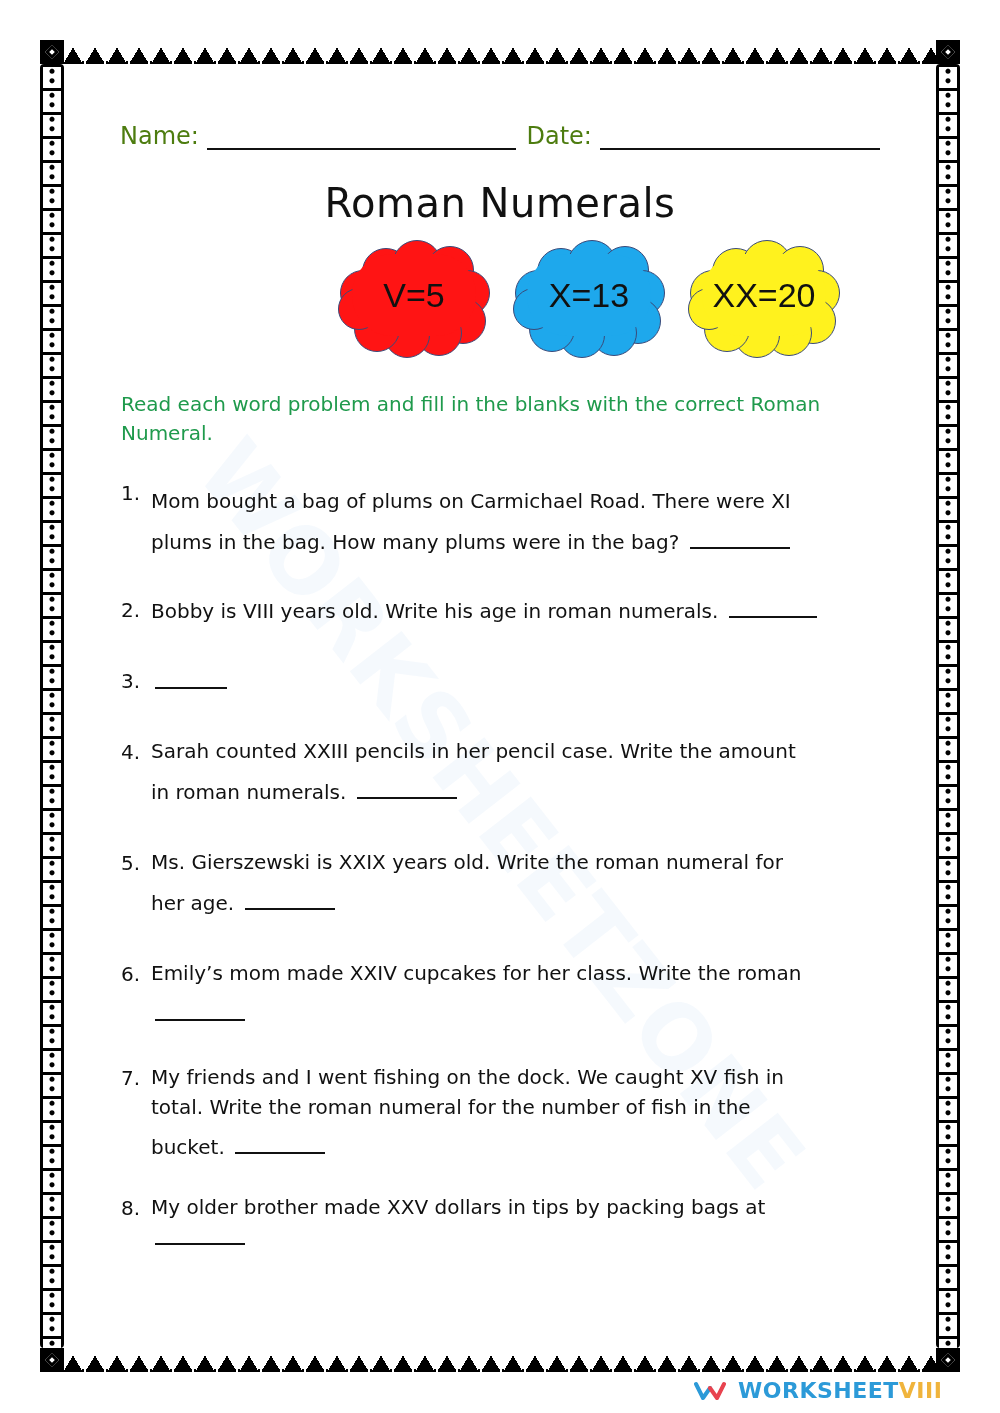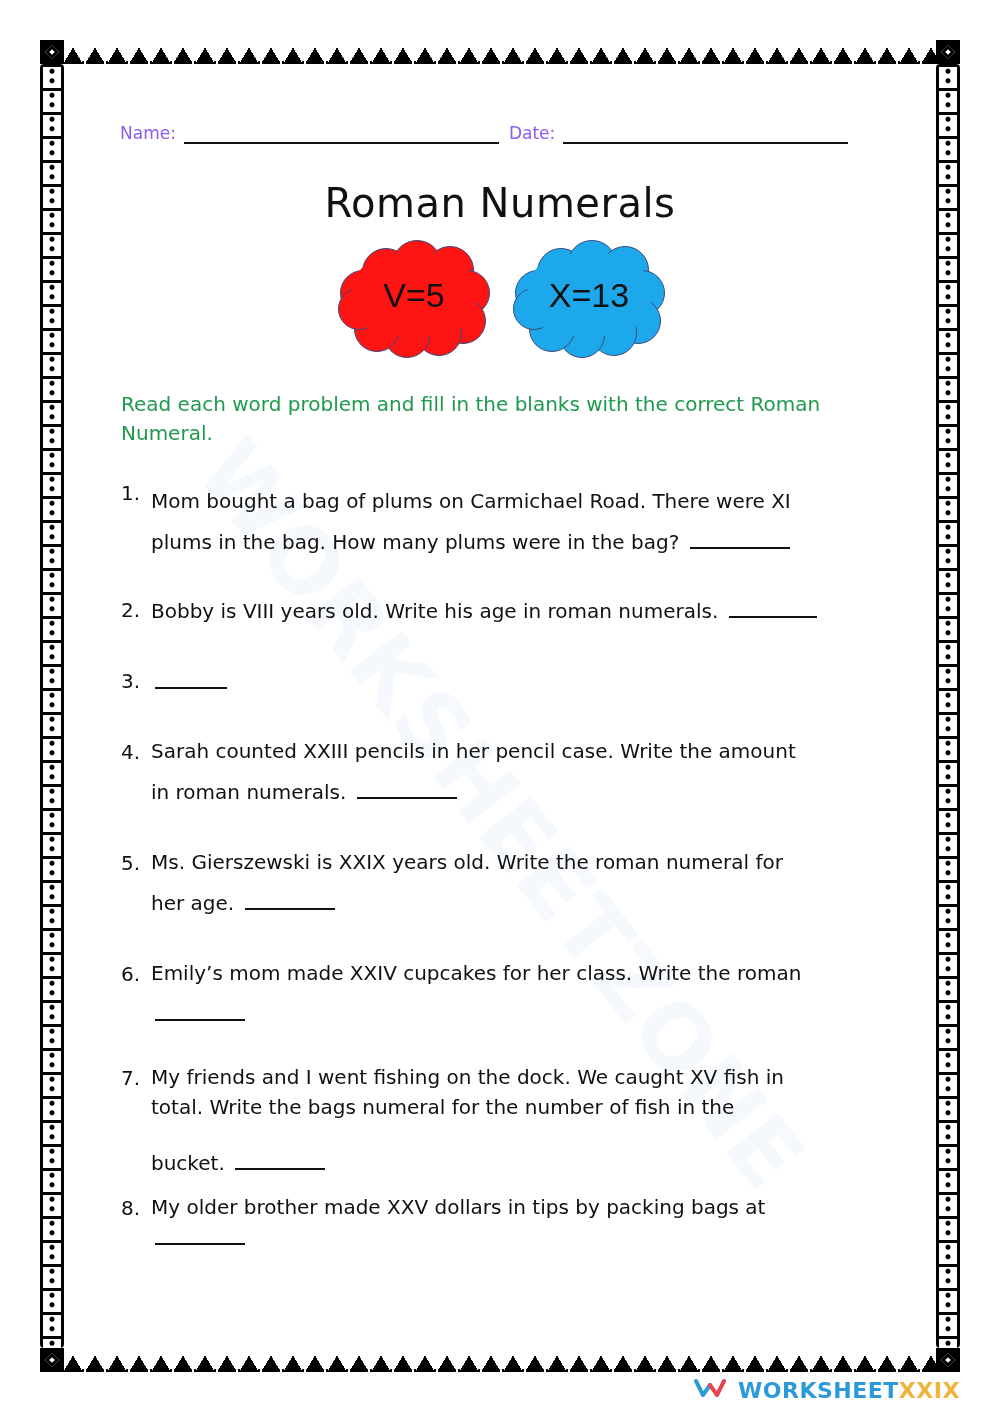--- a/index.html
+++ b/index.html
@@ -36,21 +36,21 @@
     box-shadow: inset 0 0 0 3px #000;
   }
   .corner-tl { left: 40px; top: 40px; }
   .corner-tr { left: 936px; top: 40px; }
   .corner-bl { left: 40px; top: 1348px; }
   .corner-br { left: 936px; top: 1348px; }
 
   
   .header-row {
     position: absolute; left: 120px; top: 122px; width: 760px;
-    display: flex; align-items: center; font-size: 17px; color: #8b5cf6;
+    display: flex; align-items: flex-end; font-size: 24px; color: #4d7c0f;
   }
   .field-label { margin-right: 8px; }
   .blank-line { border-bottom: 2px solid #111; height: 20px; }
   .name-blank { width: 315px; margin-right: 10px; }
   .date-blank { width: 285px; }
 
   .title {
     position: absolute; left: 0; width: 1000px; top: 180px; text-align: center;
     font-family: "DejaVu Sans", sans-serif; font-size: 40px; color: #111; letter-spacing: 0.5px;
   }
@@ -90,21 +90,21 @@
   
   .watermark {
     position: absolute; left: 260px; top: 420px; width: 700px;
     font-size: 90px; font-weight: bold; color: rgba(80,150,220,0.06);
     transform: rotate(52deg); transform-origin: left top; white-space: nowrap; pointer-events: none;
     font-family: "DejaVu Sans", sans-serif;
   }
 
   
   .footer-logo {
-    position: absolute; left: 694px; top: 1378px; display: flex; align-items: flex-start;
+    position: absolute; left: 694px; top: 1378px; display: flex; align-items: center;
     font-family: "DejaVu Sans", sans-serif; font-weight: bold; font-size: 22px; letter-spacing: 0.5px;
   }
   .logo-mark { width: 32px; height: 20px; margin-right: 12px; }
   .logo-worksheet { color: #2c9ad8; }
   .logo-zone { color: #f0b43c; }
 </style>
 </head>
 <body>
 
 <div class="border-top"></div>
@@ -153,20 +153,36 @@
         <div class="puff" style="left: 104px; top: 30px; width: 44px; height: 44px; background: rgb(30, 168, 236);"></div>
         <div class="puff" style="left: 100px; top: 58px; width: 44px; height: 44px; background: rgb(30, 168, 236);"></div>
         <div class="puff" style="left: 76px; top: 70px; width: 44px; height: 44px; background: rgb(30, 168, 236);"></div>
         <div class="puff" style="left: 44px; top: 72px; width: 44px; height: 44px; background: rgb(30, 168, 236);"></div>
         <div class="puff" style="left: 14px; top: 66px; width: 44px; height: 44px; background: rgb(30, 168, 236);"></div>
         <div class="puff" style="left: -2px; top: 48px; width: 40px; height: 40px; background: rgb(30, 168, 236);"></div>
         <div class="body" style="background: rgb(30, 168, 236);"></div>
       </div>
     <span class="cloud-label">X=13</span>
   </div>
+  <div class="cloud" style="left:530px">
+    <div class="puffs">
+        <div class="puff" style="left: 0px; top: 30px; width: 44px; height: 44px; background: rgb(255, 242, 30);"></div>
+        <div class="puff" style="left: 22px; top: 8px; width: 46px; height: 46px; background: rgb(255, 242, 30);"></div>
+        <div class="puff" style="left: 52px; top: 0px; width: 48px; height: 48px; background: rgb(255, 242, 30);"></div>
+        <div class="puff" style="left: 86px; top: 6px; width: 46px; height: 46px; background: rgb(255, 242, 30);"></div>
+        <div class="puff" style="left: 104px; top: 30px; width: 44px; height: 44px; background: rgb(255, 242, 30);"></div>
+        <div class="puff" style="left: 100px; top: 58px; width: 44px; height: 44px; background: rgb(255, 242, 30);"></div>
+        <div class="puff" style="left: 76px; top: 70px; width: 44px; height: 44px; background: rgb(255, 242, 30);"></div>
+        <div class="puff" style="left: 44px; top: 72px; width: 44px; height: 44px; background: rgb(255, 242, 30);"></div>
+        <div class="puff" style="left: 14px; top: 66px; width: 44px; height: 44px; background: rgb(255, 242, 30);"></div>
+        <div class="puff" style="left: -2px; top: 48px; width: 40px; height: 40px; background: rgb(255, 242, 30);"></div>
+        <div class="body" style="background: rgb(255, 242, 30);"></div>
+      </div>
+    <span class="cloud-label">XX=20</span>
+  </div>
 </div>
 
 <div class="instructions">Read each word problem and fill in the blanks with the correct Roman Numeral.</div>
 
 <div class="question" style="top:481px">
   <span class="q-num">1.</span>
   <div class="q-text" style="line-height:41px">
     <span>Mom bought a bag of plums on Carmichael Road. There were XI</span><br>
     <span>plums in the bag. How many plums were in the bag?</span>
     <span class="answer-blank"></span>
@@ -211,34 +227,34 @@
   <div class="q-text" style="line-height:41px; margin-top:-9px">
     <span>Emily’s mom made XXIV cupcakes for her class. Write the roman</span><br>
     <span class="answer-blank" style="width:90px"></span>
   </div>
 </div>
 
 <div class="question" style="top:1066px">
   <span class="q-num">7.</span>
   <div class="q-text" style="line-height:30px; margin-top:-4px">
     <span>My friends and I went fishing on the dock. We caught XV fish in</span><br>
-    <span>total. Write the bags numeral for the number of fish in the</span><br>
-    <span style="display:inline-block; margin-top:26px">bucket.</span>
+    <span>total. Write the roman numeral for the number of fish in the</span><br>
+    <span style="display:inline-block; margin-top:10px">bucket.</span>
     <span class="answer-blank" style="width:90px"></span>
   </div>
 </div>
 
 <div class="question" style="top:1196px">
   <span class="q-num">8.</span>
   <div class="q-text" style="line-height:31px; margin-top:-4px">
     <span>My older brother made XXV dollars in tips by packing bags at</span><br>
     <span class="answer-blank" style="width:90px"></span>
   </div>
 </div>
 
 <div class="footer-logo">
   <svg class="logo-mark" viewBox="0 0 32 20">
     <polyline points="2,3 9,17 16,7" fill="none" stroke="#2c9ad8" stroke-width="4" stroke-linecap="round" stroke-linejoin="round"></polyline>
     <polyline points="16,7 23,17 30,3" fill="none" stroke="#e8434f" stroke-width="4" stroke-linecap="round" stroke-linejoin="round"></polyline>
   </svg>
   <span class="logo-worksheet">WORKSHEET</span>
-    <span class="logo-zone">XXIX</span>
+    <span class="logo-zone">VIII</span>
 </div>
 
 </body></html>

